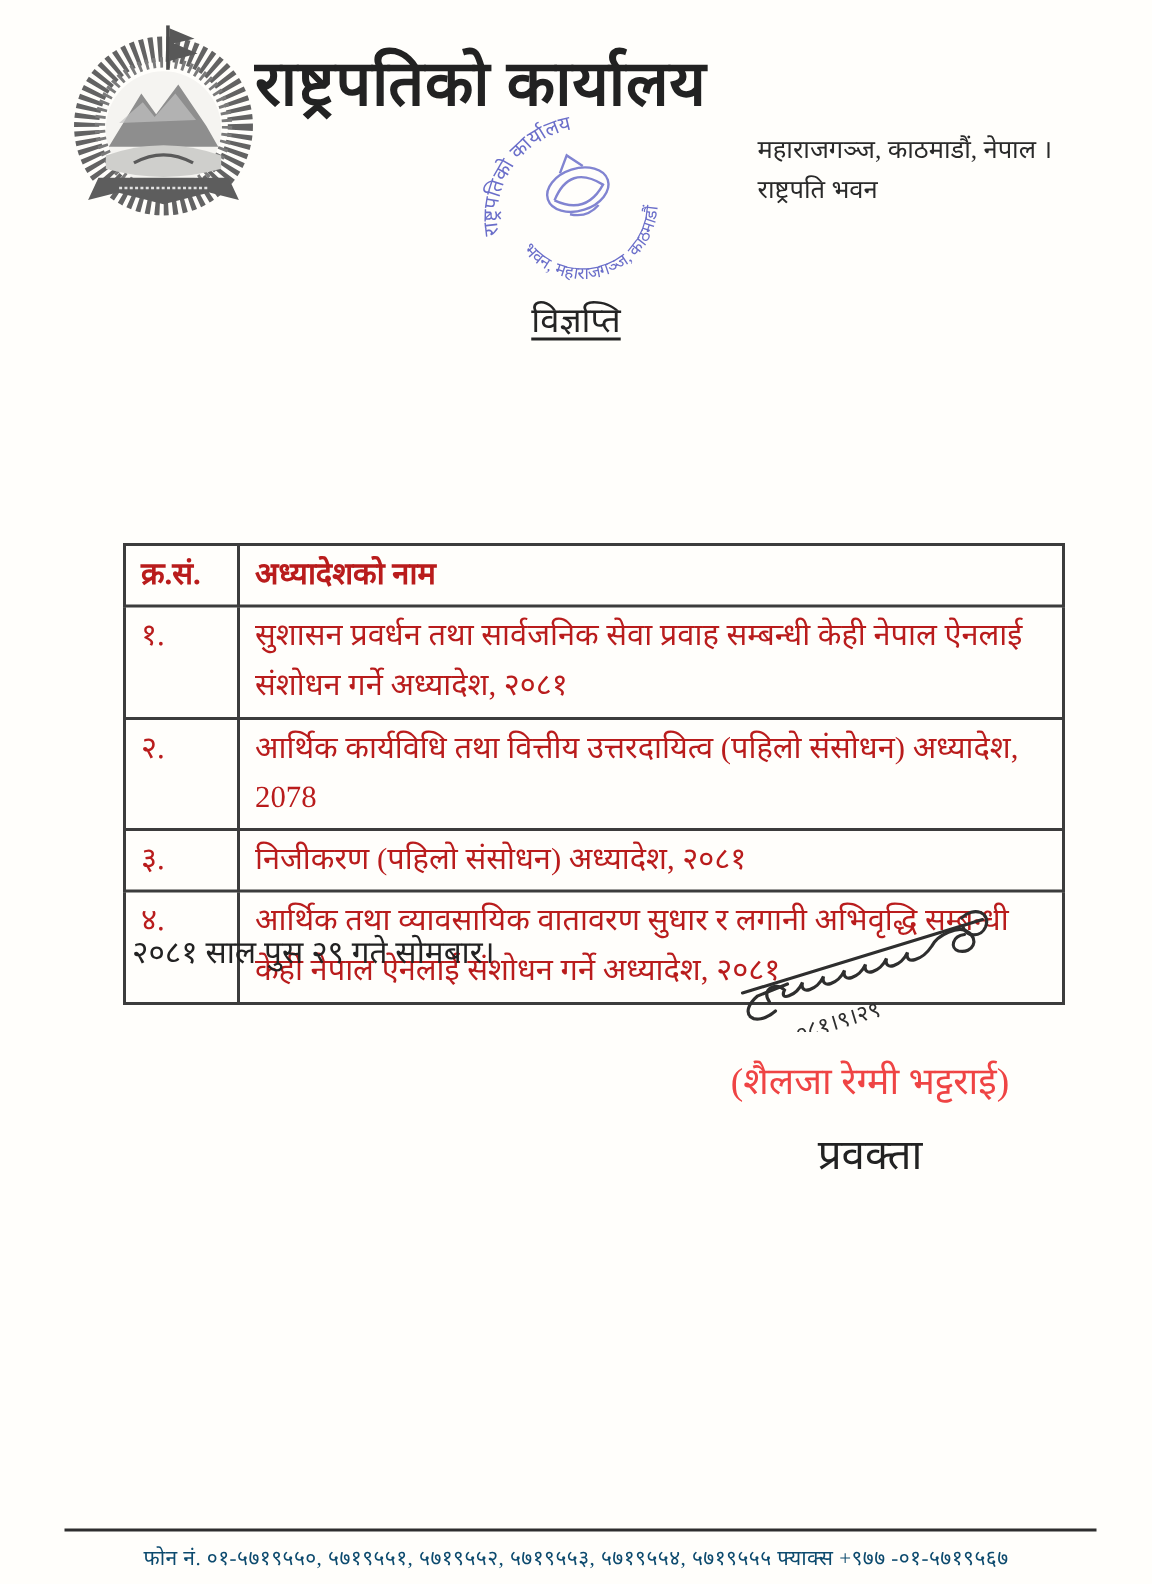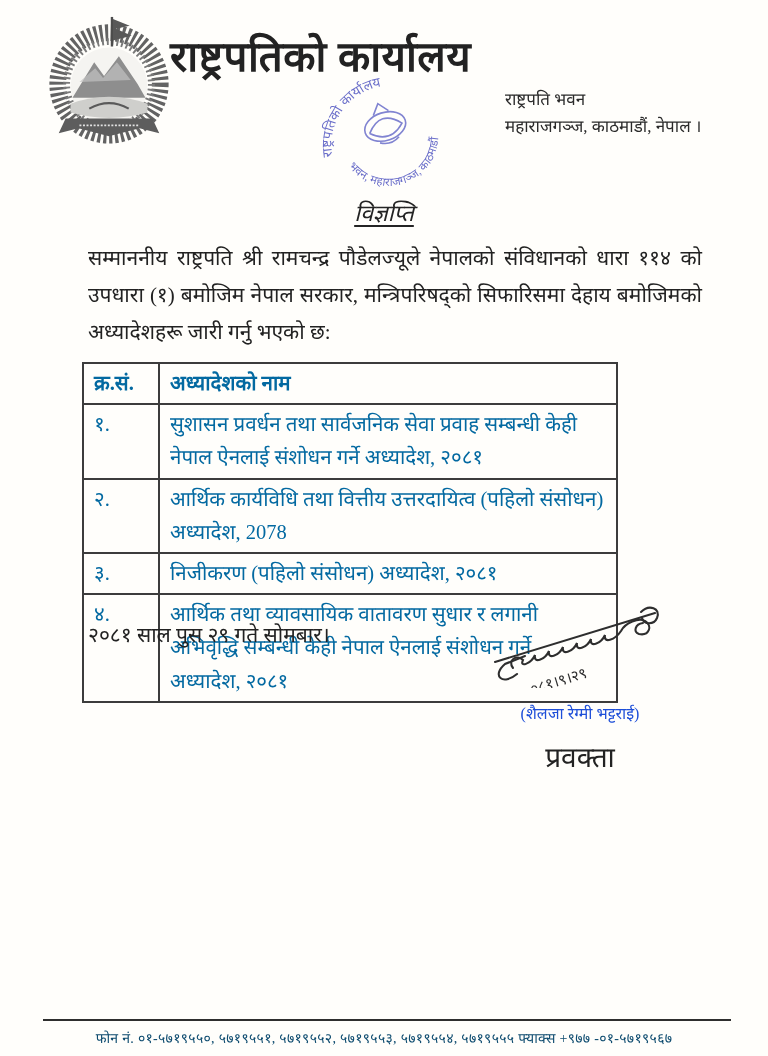--- a/index.html
+++ b/index.html
@@ -20,50 +20,50 @@
     position:absolute;left:505px;top:86px;
     font-size:17px;line-height:1.6;color:#2a2a2a;
   }
   .stamp{
     position:absolute;left:308px;top:60px;width:160px;height:150px;
     opacity:.82;pointer-events:none;
   }
   
   .notice-title{
     position:absolute;left:0;top:196px;width:100%;text-align:center;
-    font-size:23px;color:#242424;font-style:italic;
+    font-size:23px;color:#242424;
   }
   .notice-title span{text-decoration:underline;text-underline-offset:4px;}
   
   .body-para{
     position:absolute;left:88px;top:240px;width:614px;
     font-size:21px;line-height:1.76;text-align:justify;color:#222;
   }
   
   .ordinance-table{
-    position:absolute;left:82px;top:362px;width:536px;
-    border-collapse:collapse;font-size:20.5px;color:#0369a1;
+    position:absolute;left:82px;top:362px;width:628px;
+    border-collapse:collapse;font-size:20.5px;color:#b91c1c;
   }
   .ordinance-table th,.ordinance-table td{
     border:2px solid #3c3c3c;padding:3px 10px;line-height:1.62;
     text-align:left;vertical-align:top;font-weight:normal;
   }
   .ordinance-table th{font-weight:bold;}
   .col-sn{width:54px;}
   .cell-name{text-align:justify;}
   
   .date-block{
     position:absolute;left:88px;top:616px;
     font-size:21px;line-height:1.82;color:#222;
   }
   .signature-block{
     position:absolute;left:455px;top:592px;width:250px;text-align:center;
   }
   .signature-scrawl{width:215px;height:96px;margin:0 auto;display:block;}
-  .signature-name{font-size:16px;margin-top:14px;color:#1d4ed8;}
+  .signature-name{font-size:25px;margin-top:14px;color:#ef4444;}
   .signature-designation{font-size:28px;margin-top:13px;color:#222;}
   
   .footer-rule{
     position:absolute;left:43px;top:1019px;width:688px;height:0;
     border-top:2px solid #2e2e2e;
   }
   .footer-text{
     position:absolute;left:0;top:1028px;width:100%;text-align:center;
     font-size:14px;color:#0c4a6e;letter-spacing:.3px;
   }
@@ -112,30 +112,29 @@
         <g stroke="#4a4fbf" fill="none" stroke-width="1.6" opacity=".85">
           <ellipse cx="80" cy="66" rx="21" ry="14"></ellipse>
           <path d="M63 68 q17 -20 34 0 q-17 16 -34 0"></path>
           <path d="M72 52 l8 -10 8 10"></path>
           <path d="M70 80 q10 6 20 0"></path>
         </g>
       </g>
     </svg>
 
     <div class="address">
+      <div>महाराजगञ्ज, काठमाडौं, नेपाल ।</div>
       <div>राष्ट्रपति भवन</div>
-      <div>महाराजगञ्ज, काठमाडौं, नेपाल ।</div>
     </div>
   </div>
 
   <div class="notice-title">
     <span>विज्ञप्ति</span>
   </div>
 
-  <div class="body-para">सम्माननीय राष्ट्रपति श्री रामचन्द्र पौडेलज्यूले नेपालको संविधानको धारा ११४ को उपधारा (१) बमोजिम नेपाल सरकार, मन्त्रिपरिषद्को सिफारिसमा देहाय बमोजिमको अध्यादेशहरू जारी गर्नु भएको छ:</div>
 
   <table class="ordinance-table">
     <thead>
       <tr>
         <th class="col-sn">क्र.सं.</th>
         <th>अध्यादेशको नाम</th>
       </tr>
     </thead>
     <tbody>
       <tr>

